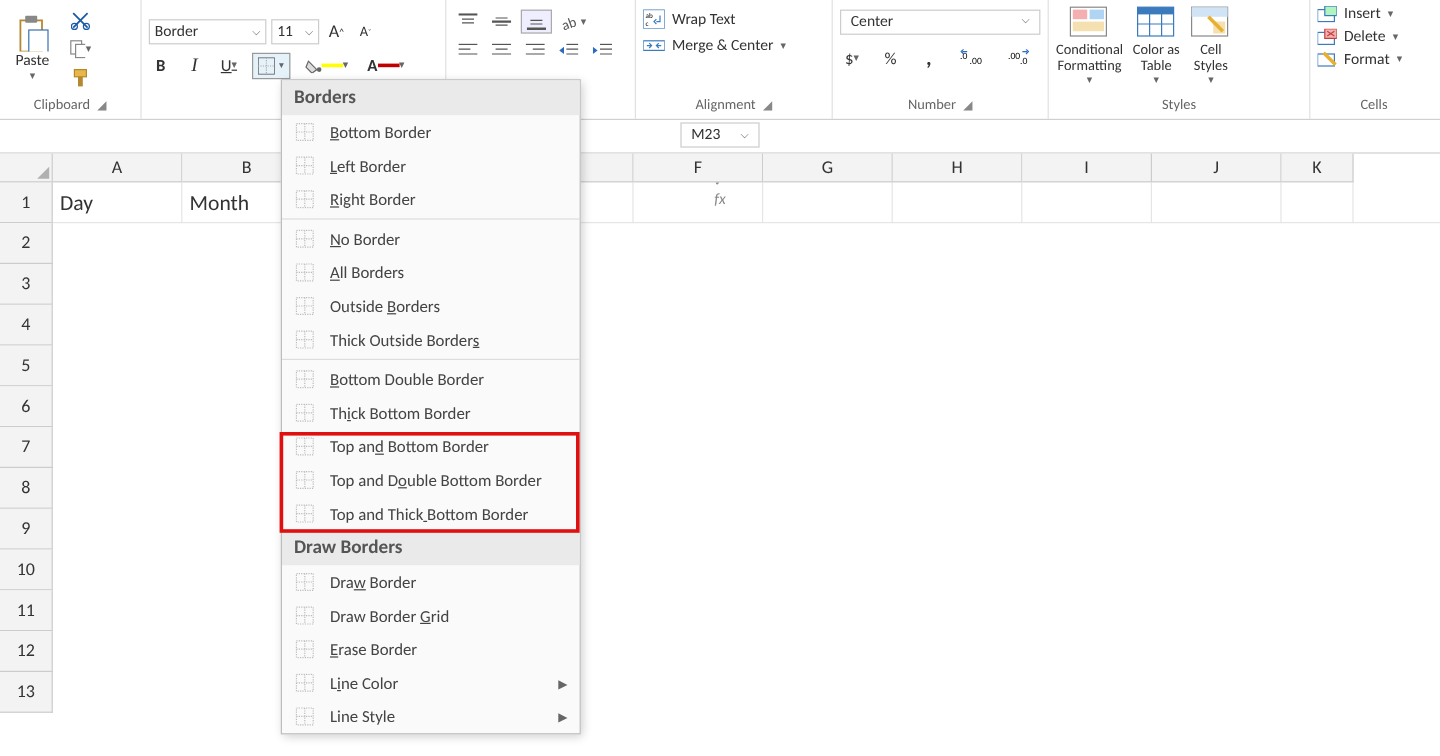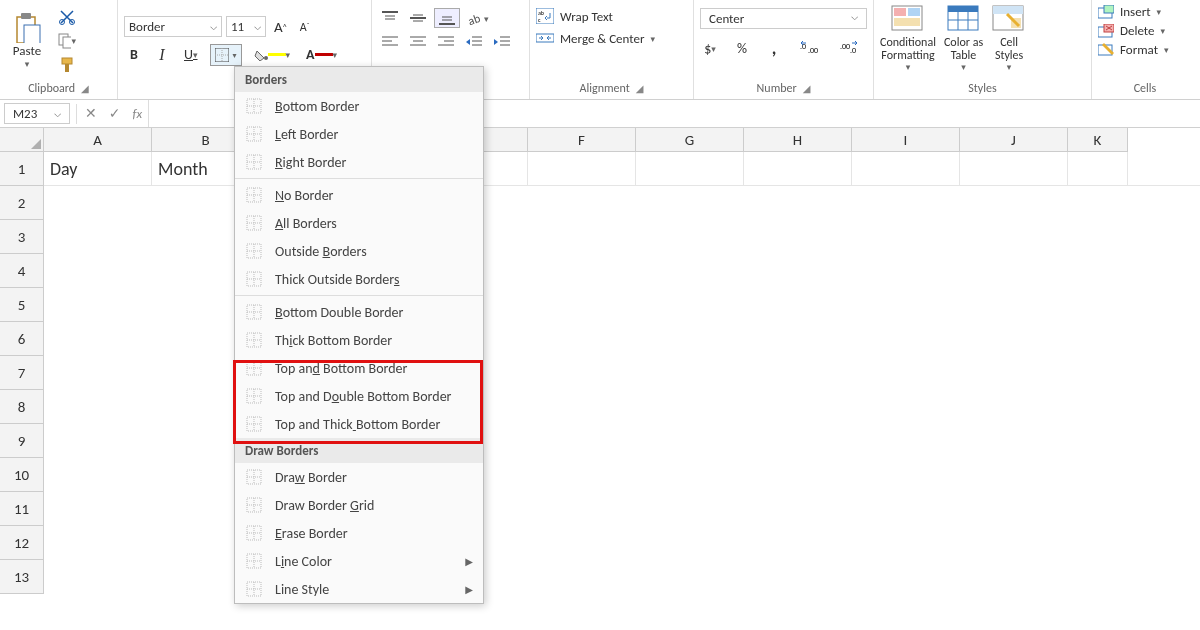--- a/index.html
+++ b/index.html
@@ -48,42 +48,42 @@
   
   .style-btns { display:flex; gap:8px;}
   .style-btn { display:flex; flex-direction:column; align-items:center; font-size:12px; line-height:1.1; text-align:center;}
   .style-icon { width:36px; height:30px; margin-bottom:2px;}
   
   
   .cells-btns { display:flex; flex-direction:column; gap:4px; font-size:13px;}
   .cells-item { display:flex; align-items:center; gap:6px;}
   
   
-  .formula-bar { display:flex; align-items:center; border-bottom:1px solid #d0d0d0; height:28px;}
+  .formula-bar { display:flex; align-items:center; border-bottom:1px solid #d0d0d0; height:28px;flex-direction:column;}
   .name-box { border:1px solid #ccc; padding:2px 8px; margin:2px 4px; min-width:66px; display:flex; justify-content:space-between; align-items:center; font-size:13px;}
   .fb-btn { padding:0 6px; color:#888; font-size:14px;}
   .fx-label { font-style:italic; font-size:13px;}
   
   
   .grid { display:flex; }
   .row-headers { display:flex; flex-direction:column; }
   .corner { width:44px; height:24px; background:#f3f3f3; border-right:1px solid #ccc; border-bottom:1px solid #ccc; position:relative;}
   .corner::after { content:''; position:absolute; right:2px; bottom:2px; border-left:10px solid transparent; border-bottom:10px solid #b0b0b0;}
   .row-header { width:44px; height:34px; background:#f3f3f3; border-right:1px solid #ccc; border-bottom:1px solid #ccc; display:flex; align-items:center; justify-content:center; font-size:15px; color:#333;}
   .col-headers { display:flex;}
   .col-header { height:24px; background:#f3f3f3; border-right:1px solid #ccc; border-bottom:1px solid #ccc; display:flex; align-items:center; justify-content:center; font-size:15px;}
   .cells { display:flex; }
   .cell-row { display:flex;}
   .cell { height:34px; border-right:1px solid #e5e5e5; border-bottom:1px solid #e5e5e5; display:flex; align-items:center; padding:0 6px; font-size:18px; font-family: Calibri, sans-serif;}
   .cell.text { justify-content:flex-start;}
   .cell.num { justify-content:flex-end;}
   
   
   .dropdown { position:absolute; left:234px; top:66px; width:250px; background:#fafafa; border:1px solid #bdbdbd; box-shadow:2px 2px 8px rgba(0,0,0,.2); z-index:100;}
-  .dd-header { background:#eaeaea; padding:5px 10px; font-weight:bold; font-size:13px; color:#555;}
+  .dd-header { background:#eaeaea; padding:5px 10px; font-weight:bold; font-size:16px; color:#555;}
   .dd-item { display:flex; align-items:center; gap:12px; padding:5px 10px; font-size:14px; color:#444;}
   .dd-item .mnemonic { text-decoration: underline;}
   .dd-icon { width:18px; height:18px; display:flex; align-items:center; justify-content:center;}
   .dd-sep { border-top:1px solid #ddd; margin:2px 0;}
   .red-box { position:absolute; border:3px solid #e01010; pointer-events:none;}
   .submenu-arrow { margin-left:auto; font-size:10px; color:#666;}
   
   .chevron{font-size:9px;color:#666;}
   
   svg { display:block; }

